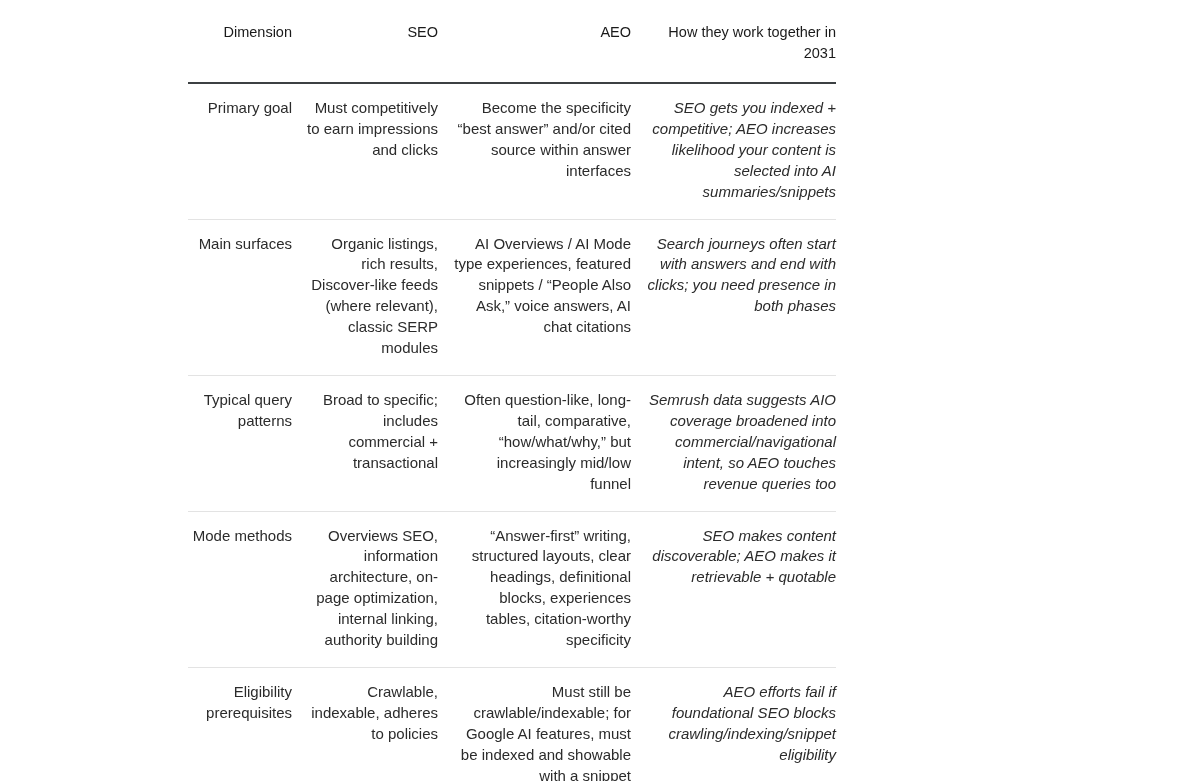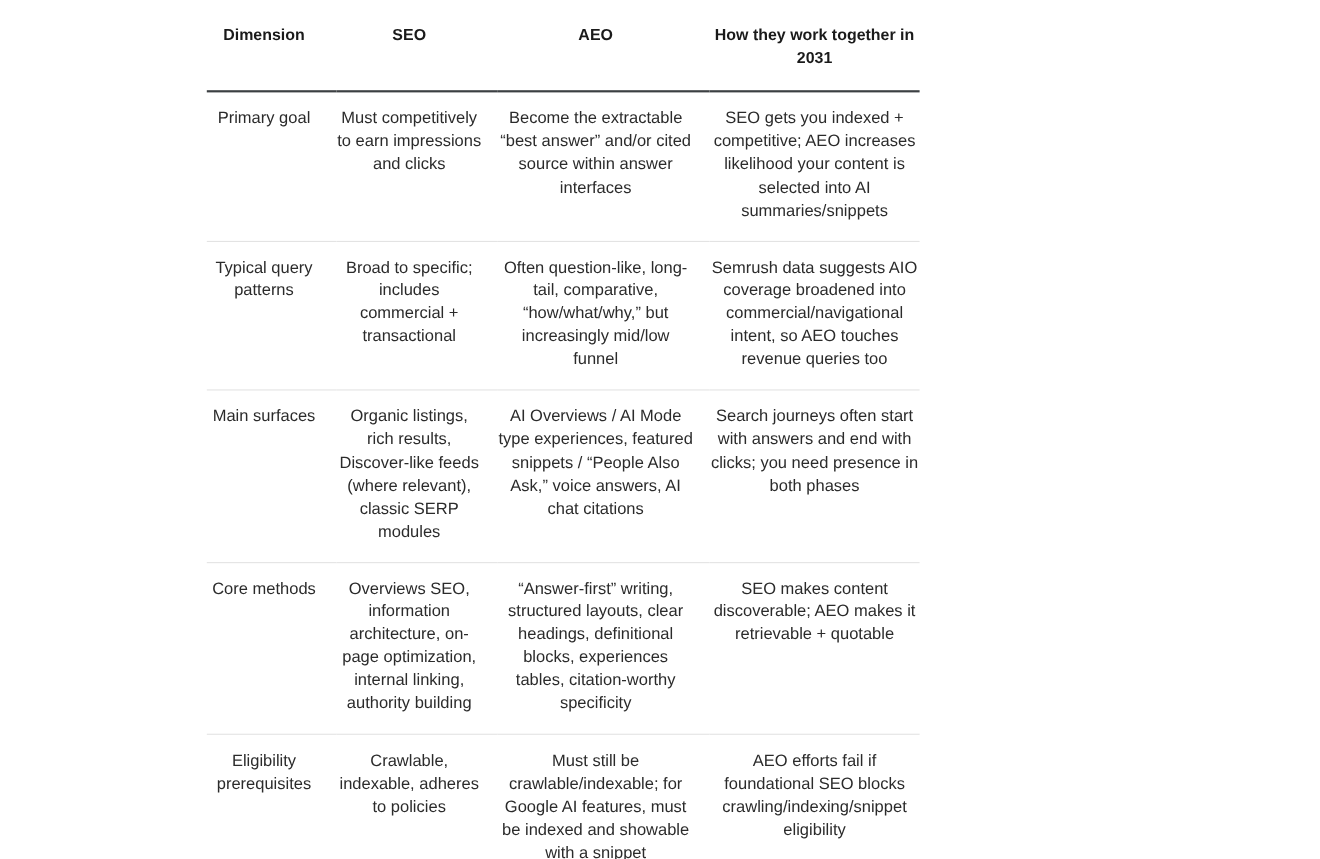--- a/index.html
+++ b/index.html
@@ -34,32 +34,32 @@
     table-layout: fixed;
     width: 648px;
   }
 
   table.comparison-table col.col-dimension { width: 118px; }
   table.comparison-table col.col-seo       { width: 146px; }
   table.comparison-table col.col-aeo       { width: 193px; }
   table.comparison-table col.col-together  { width: 191px; }
 
   thead th {
-    text-align: center;
+    text-align: right;
     vertical-align: top;
     font-size: 14.5px;
-    font-weight: bold;
+    font-weight: normal;
     color: #1a1a1a;
     line-height: 21px;
     padding: 22px 14px 18px 0;
     border-bottom: 2px solid #3c4043;
   }
 
   tbody td {
-    text-align: center;
+    text-align: right;
     vertical-align: top;
     font-size: 15px;
     font-weight: normal;
     color: #2b2b2b;
     line-height: 20.9px;
     padding: 14px 14px 16px 0;
     border-bottom: 1px solid #e3e3e3;
     word-wrap: break-word;
     overflow-wrap: break-word;
   }
@@ -73,20 +73,21 @@
   }
 
   
   tbody td.cell-together,
   thead th.head-together {
     padding-right: 0;
     white-space: normal;
   }
   tbody td.cell-together {
     overflow: visible;
+    font-style: italic;
   }
 </style>
 </head>
 <body>
 
 <div id="page">
   <div id="table-wrap">
     <table class="comparison-table">
       <colgroup>
         <col class="col-dimension">
@@ -99,37 +100,37 @@
           <th class="head-dimension">Dimension</th>
           <th class="head-seo">SEO</th>
           <th class="head-aeo">AEO</th>
           <th class="head-together">How they work together in 2031</th>
         </tr>
       </thead>
       <tbody>
         <tr>
           <td class="cell-dimension">Primary goal</td>
           <td class="cell-seo">Must competitively to earn impressions and clicks</td>
-          <td class="cell-aeo">Become the extractable “best answer” and/or cited source within answer interfaces</td>
+          <td class="cell-aeo">Become the specificity “best answer” and/or cited source within answer interfaces</td>
           <td class="cell-together">SEO gets you indexed + competitive; AEO increases likelihood your content is selected into AI summaries/snippets</td>
+        </tr>
+        <tr>
+          <td class="cell-dimension">Main surfaces</td>
+          <td class="cell-seo">Organic listings, rich results, Discover-like feeds (where relevant), classic SERP modules</td>
+          <td class="cell-aeo">AI Overviews / AI Mode type experiences, featured snippets / “People Also Ask,” voice answers, AI chat citations</td>
+          <td class="cell-together">Search journeys often start with answers and end with clicks; you need presence in both phases</td>
         </tr>
         <tr>
           <td class="cell-dimension">Typical query patterns</td>
           <td class="cell-seo">Broad to specific; includes commercial + transactional</td>
           <td class="cell-aeo">Often question-like, long-tail, comparative, “how/what/why,” but increasingly mid/low funnel</td>
           <td class="cell-together">Semrush data suggests AIO coverage broadened into commercial/navigational intent, so AEO touches revenue queries too</td>
         </tr>
         <tr>
-          <td class="cell-dimension">Main surfaces</td>
-          <td class="cell-seo">Organic listings, rich results, Discover-like feeds (where relevant), classic SERP modules</td>
-          <td class="cell-aeo">AI Overviews / AI Mode type experiences, featured snippets / “People Also Ask,” voice answers, AI chat citations</td>
-          <td class="cell-together">Search journeys often start with answers and end with clicks; you need presence in both phases</td>
-        </tr>
-        <tr>
-          <td class="cell-dimension">Core methods</td>
+          <td class="cell-dimension">Mode methods</td>
           <td class="cell-seo">Overviews SEO, information architecture, on-page optimization, internal linking, authority building</td>
           <td class="cell-aeo">“Answer-first” writing, structured layouts, clear headings, definitional blocks, experiences tables, citation-worthy specificity</td>
           <td class="cell-together">SEO makes content discoverable; AEO makes it retrievable + quotable</td>
         </tr>
         <tr>
           <td class="cell-dimension">Eligibility prerequisites</td>
           <td class="cell-seo">Crawlable, indexable, adheres to policies</td>
           <td class="cell-aeo">Must still be crawlable/indexable; for Google AI features, must be indexed and showable with a snippet</td>
           <td class="cell-together">AEO efforts fail if foundational SEO blocks crawling/indexing/snippet eligibility</td>
         </tr>

